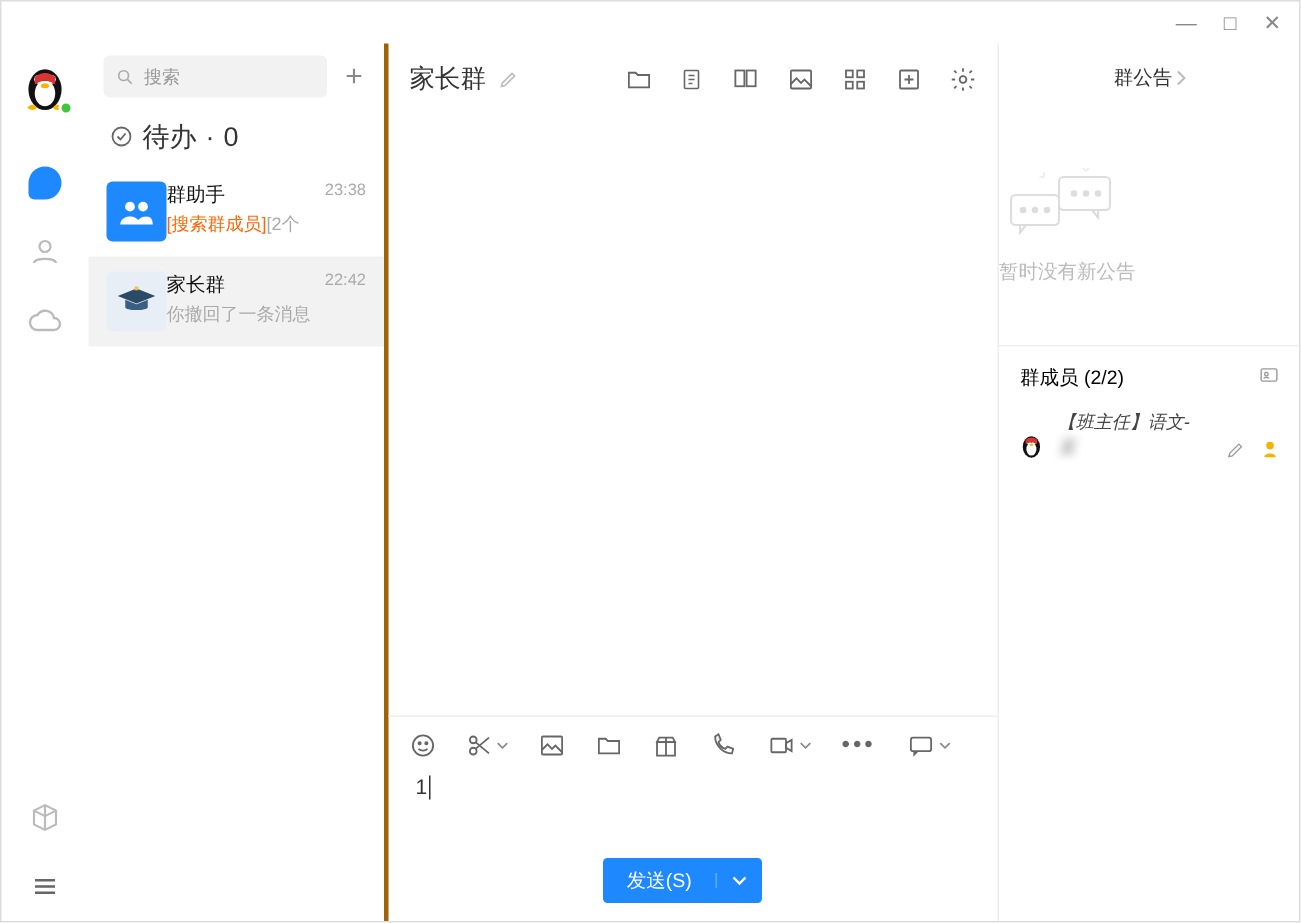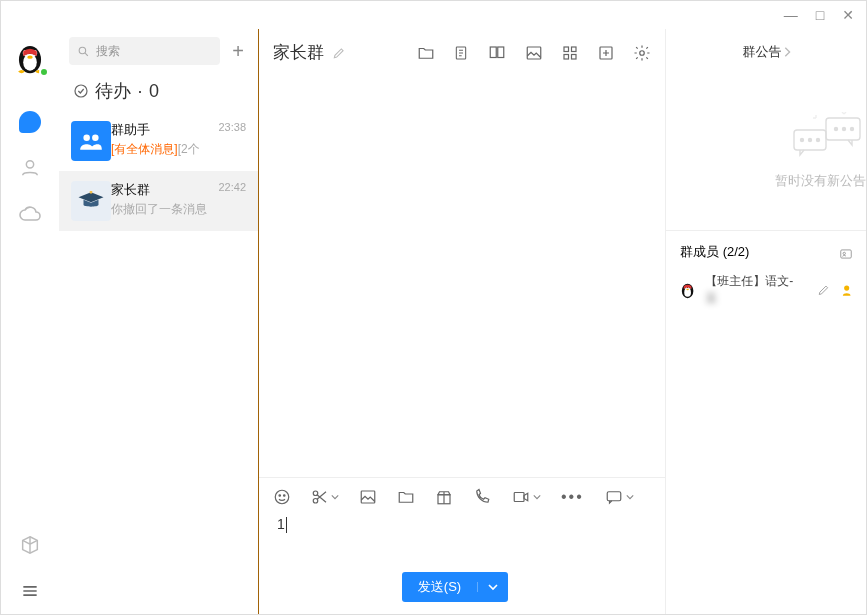--- a/index.html
+++ b/index.html
@@ -10,21 +10,21 @@
 
 
 .rail { width: 58px; display: flex; flex-direction: column; align-items: center; padding-top: 12px; }
 .rail .avatar { width: 34px; height: 34px; position: relative; margin-bottom: 24px; }
 .rail .status-dot { position: absolute; right: -2px; bottom: -2px; width: 10px; height: 10px; background: #3fc63f; border: 2px solid #fff; border-radius: 50%; }
 .rail .nav-icon { width: 26px; height: 26px; margin: 10px 0; display:flex; align-items:center; justify-content:center; color:#bbb; }
 .rail .chat-bubble { width:22px; height:22px; background:#1e88ff; border-radius:50% 50% 50% 4px; }
 .rail .spacer { flex: 1; }
 
 
-.convo-col { width: 200px; border-right: 1px solid #a16207; display: flex; flex-direction: column; }
+.convo-col { width: 200px; border-right: 3px solid #a16207; display: flex; flex-direction: column; }
 .search-row { display:flex; align-items:center; padding: 8px 10px 6px 10px; gap:8px; }
 .search-box { flex:1; display:flex; align-items:center; background:#f2f2f2; border-radius:4px; height:28px; padding:0 8px; color:#999; font-size:12px; gap:6px; }
 .plus-btn { font-size:20px; color:#888; width:20px; text-align:center; }
 .todo-row { display:flex; align-items:center; padding: 8px 14px; font-size:18px; color:#333; gap:6px; }
 .convo-item { display:flex; padding:10px 12px; cursor:default; }
 .convo-item.selected { background:#f2f2f2; }
 .convo-avatar { width:40px; height:40px; border-radius:4px; flex-shrink:0; display:flex; align-items:center; justify-content:center; }
 .convo-body { flex:1; min-width:0; }
 .convo-top { display:flex; justify-content:space-between; font-size:13px; }
 .convo-name { color:#111; }
@@ -45,25 +45,25 @@
 .input-area { padding: 4px 18px 10px 18px; font-size:14px; color:#333; min-height:60px; position:relative; }
 .caret { display:inline-block; width:1px; height:16px; background:#333; vertical-align:middle; margin-left:1px; }
 .send-row { display:flex; justify-content:center; padding: 0 14px 12px 0; }
 .send-btn { background:#1e88ff; color:#fff; border:none; height:30px; display:flex; align-items:center; border-radius:3px; font-size:13px; overflow:hidden; }
 .send-btn .lbl { padding:0 16px; }
 .send-btn .drop { padding:0 10px; border-left:1px solid rgba(255,255,255,.3); }
 
 
 .right-col { width:200px; display:flex; flex-direction:column; font-size:13px; }
 .panel-header { display:flex; align-items:center; justify-content:center; padding:14px 12px 10px 14px; color:#333; }
-.announce-body { flex:0 0 160px; display:flex; flex-direction:column; align-items:flex-end; justify-content:center; color:#bbb; gap:10px; border-bottom:1px solid #eee; }
+.announce-body { flex:0 0 160px; display:flex; flex-direction:column; align-items:flex-start; justify-content:center; color:#bbb; gap:10px; border-bottom:1px solid #eee; }
 .announce-illus { color:#ddd; }
-.members-header { padding:12px 12px 6px 14px; display:flex; align-items:flex-end; justify-content:space-between; }
+.members-header { padding:12px 12px 6px 14px; display:flex; align-items:flex-start; justify-content:space-between; }
 .members-search { display:flex; align-items:center; gap:6px; padding:4px 14px 8px 14px; color:#aaa; font-size:12px; }
-.member-row { display:flex; align-items:center; gap:8px; padding:6px 12px; font-size:12px; color:#444; }
+.member-row { display:flex; align-items:flex-end; gap:8px; padding:6px 12px; font-size:12px; color:#444;font-style:italic; }
 .member-row.sel { background:#f2f2f2; }
 .member-avatar { width:20px; height:20px; }
 .member-row .sp { flex:1; }
 .owner-badge { width:16px; height:16px; }
 .blur { color: transparent; text-shadow: 0 0 6px #888; }
 
 svg { display:block; }
 </style>
 </head>
 <body>
@@ -148,21 +148,21 @@
             <circle cx="16" cy="9" r="3"></circle>
             <path d="M2 20c0-4 4-5 6-5s6 1 6 5M12 20c0-3 3-5 6-5s4 2 4 5"></path>
           </svg>
       </div>
       <div class="convo-body">
         <div class="convo-top">
           <span class="convo-name">群助手</span>
           <span class="convo-time">23:38</span>
         </div>
         <div class="convo-sub">
-          <span class="hot">[有全体消息]</span><span>[2个</span>
+          <span class="hot">[搜索群成员]</span><span>[2个</span>
         </div>
       </div>
     </div>
 
     <div class="convo-item selected">
       <div class="convo-avatar" style="background:#e8eef5">
         <svg width="30" height="30" viewBox="0 0 24 24">
             <path d="M2 9l10-4 10 4-10 4z" fill="#2b4a66"></path>
             <path d="M6 11v4c0 2 12 2 12 0v-4l-6 2.4z" fill="#3a5f82"></path>
             <rect x="11" y="4" width="2" height="2" fill="#f5c04a"></rect>

